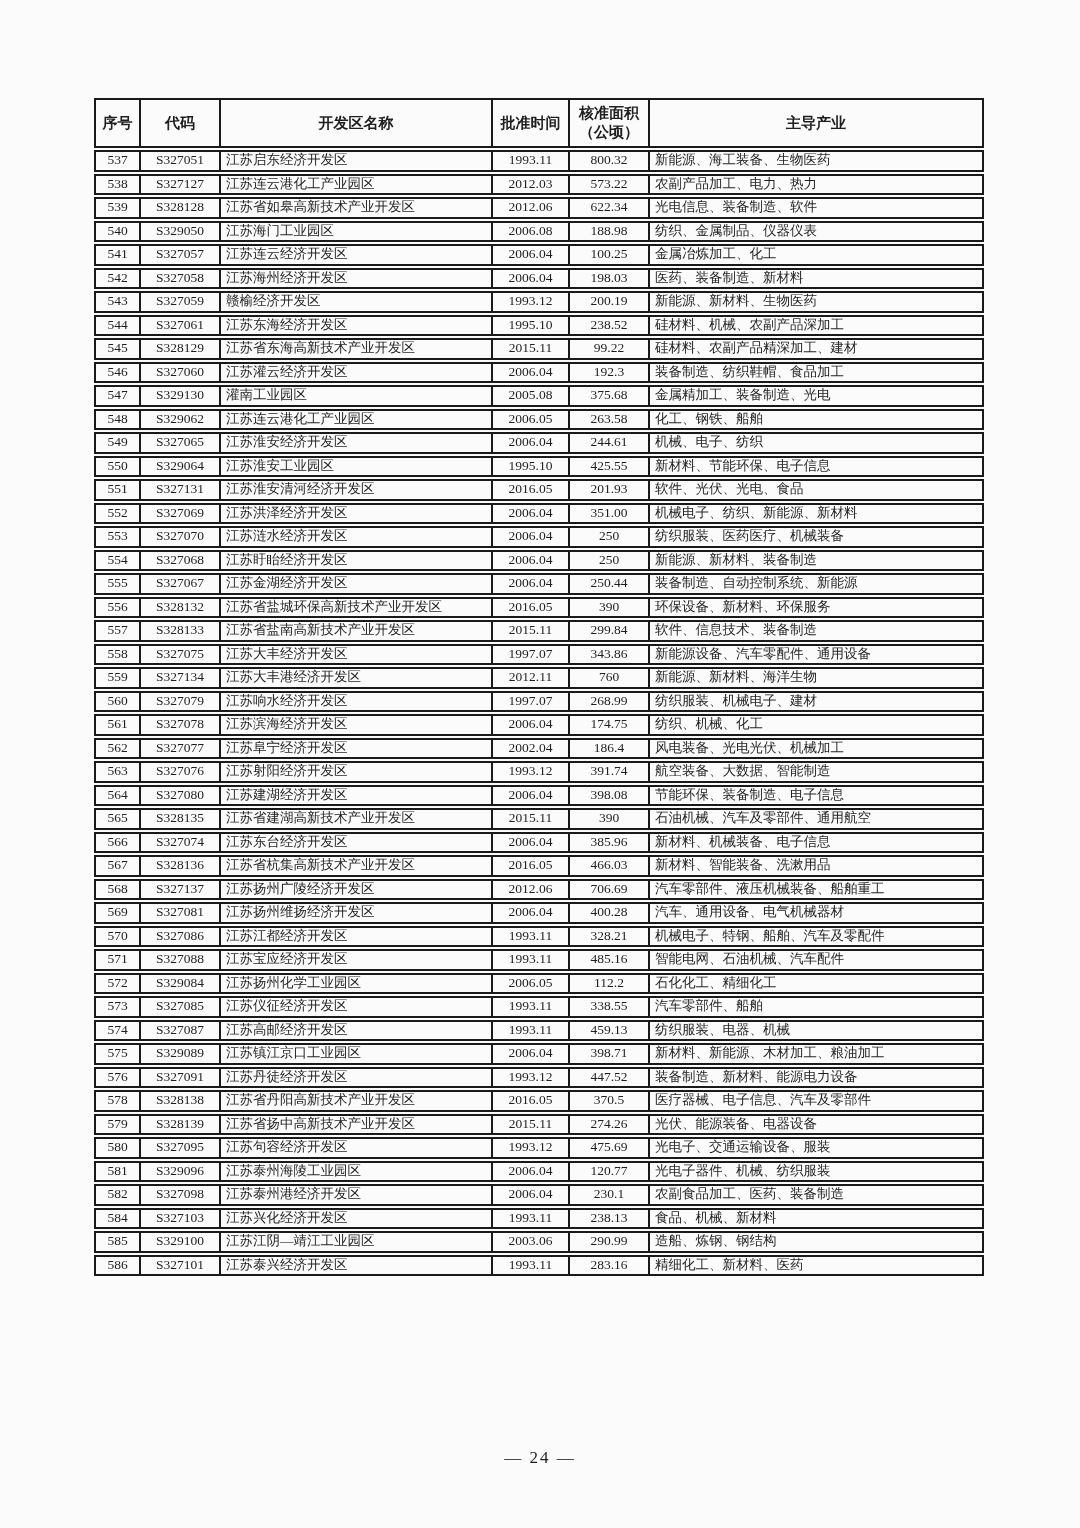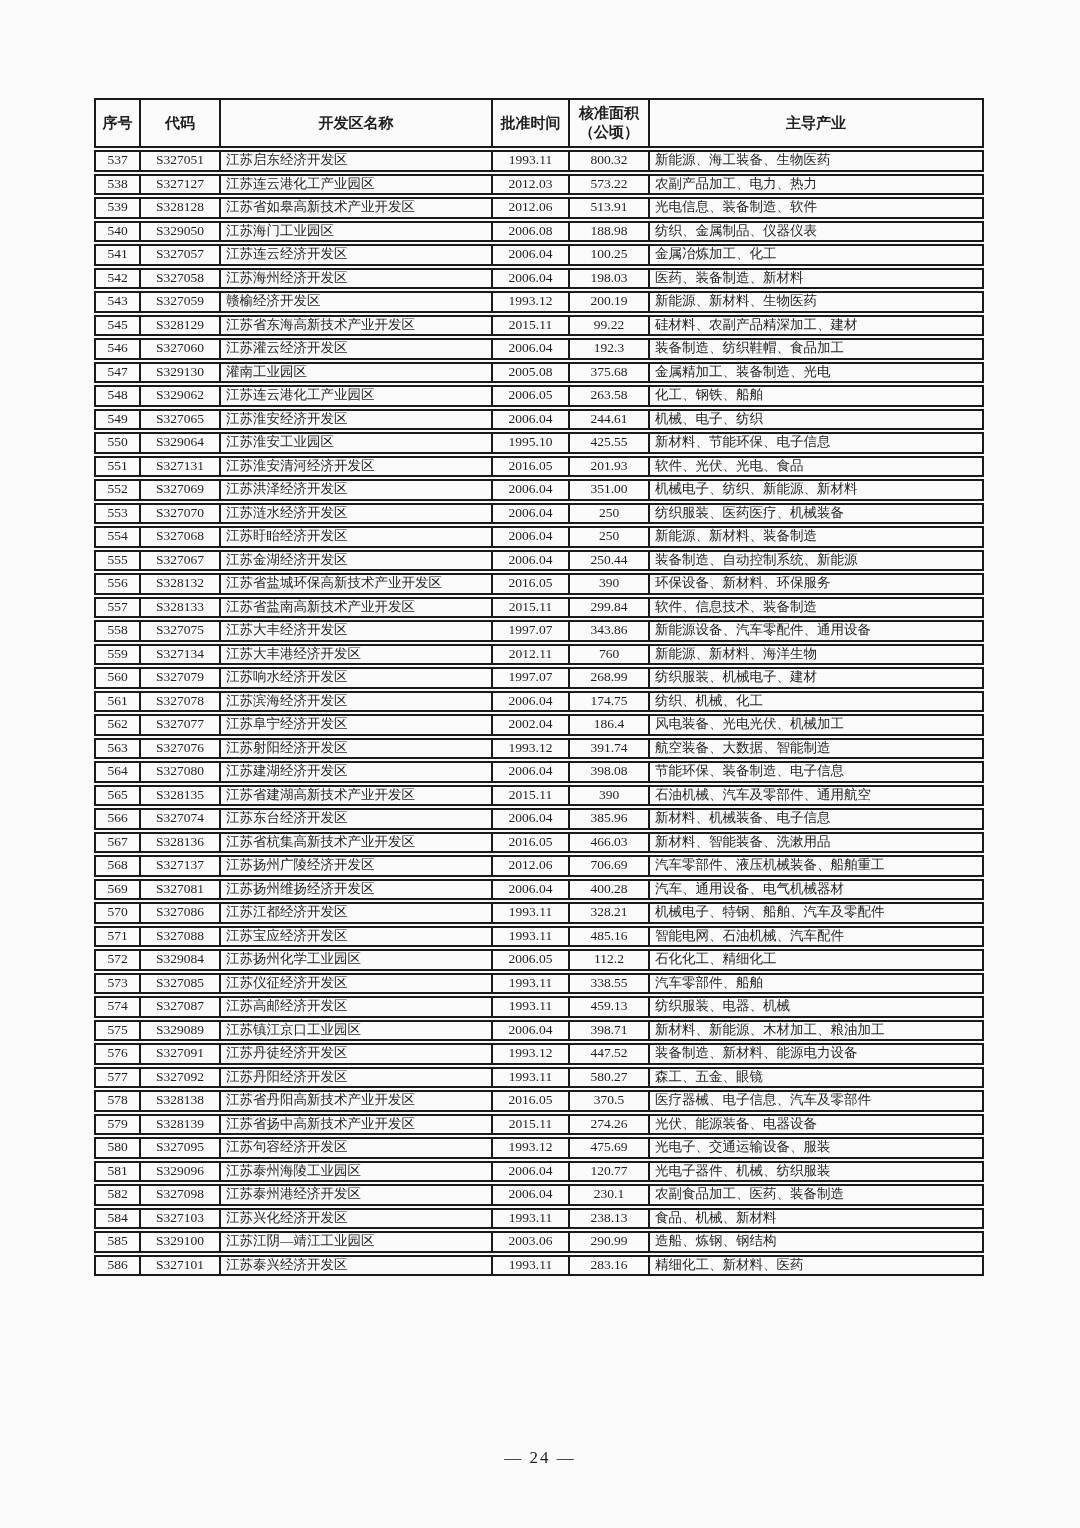--- a/index.html
+++ b/index.html
@@ -102,21 +102,21 @@
         <td class="c2">江苏连云港化工产业园区</td>
         <td class="c3">2012.03</td>
         <td class="c4">573.22</td>
         <td class="c5">农副产品加工、电力、热力</td>
       </tr>
       <tr>
         <td class="c0">539</td>
         <td class="c1">S328128</td>
         <td class="c2">江苏省如皋高新技术产业开发区</td>
         <td class="c3">2012.06</td>
-        <td class="c4">513.91</td>
+        <td class="c4">622.34</td>
         <td class="c5">光电信息、装备制造、软件</td>
       </tr>
       <tr>
         <td class="c0">540</td>
         <td class="c1">S329050</td>
         <td class="c2">江苏海门工业园区</td>
         <td class="c3">2006.08</td>
         <td class="c4">188.98</td>
         <td class="c5">纺织、金属制品、仪器仪表</td>
       </tr>
@@ -138,20 +138,28 @@
       </tr>
       <tr>
         <td class="c0">543</td>
         <td class="c1">S327059</td>
         <td class="c2">赣榆经济开发区</td>
         <td class="c3">1993.12</td>
         <td class="c4">200.19</td>
         <td class="c5">新能源、新材料、生物医药</td>
       </tr>
       <tr>
+        <td class="c0">544</td>
+        <td class="c1">S327061</td>
+        <td class="c2">江苏东海经济开发区</td>
+        <td class="c3">1995.10</td>
+        <td class="c4">238.52</td>
+        <td class="c5">硅材料、机械、农副产品深加工</td>
+      </tr>
+      <tr>
         <td class="c0">545</td>
         <td class="c1">S328129</td>
         <td class="c2">江苏省东海高新技术产业开发区</td>
         <td class="c3">2015.11</td>
         <td class="c4">99.22</td>
         <td class="c5">硅材料、农副产品精深加工、建材</td>
       </tr>
       <tr>
         <td class="c0">546</td>
         <td class="c1">S327060</td>
@@ -394,28 +402,20 @@
       </tr>
       <tr>
         <td class="c0">576</td>
         <td class="c1">S327091</td>
         <td class="c2">江苏丹徒经济开发区</td>
         <td class="c3">1993.12</td>
         <td class="c4">447.52</td>
         <td class="c5">装备制造、新材料、能源电力设备</td>
       </tr>
       <tr>
-        <td class="c0">577</td>
-        <td class="c1">S327092</td>
-        <td class="c2">江苏丹阳经济开发区</td>
-        <td class="c3">1993.11</td>
-        <td class="c4">580.27</td>
-        <td class="c5">森工、五金、眼镜</td>
-      </tr>
-      <tr>
         <td class="c0">578</td>
         <td class="c1">S328138</td>
         <td class="c2">江苏省丹阳高新技术产业开发区</td>
         <td class="c3">2016.05</td>
         <td class="c4">370.5</td>
         <td class="c5">医疗器械、电子信息、汽车及零部件</td>
       </tr>
       <tr>
         <td class="c0">579</td>
         <td class="c1">S328139</td>

